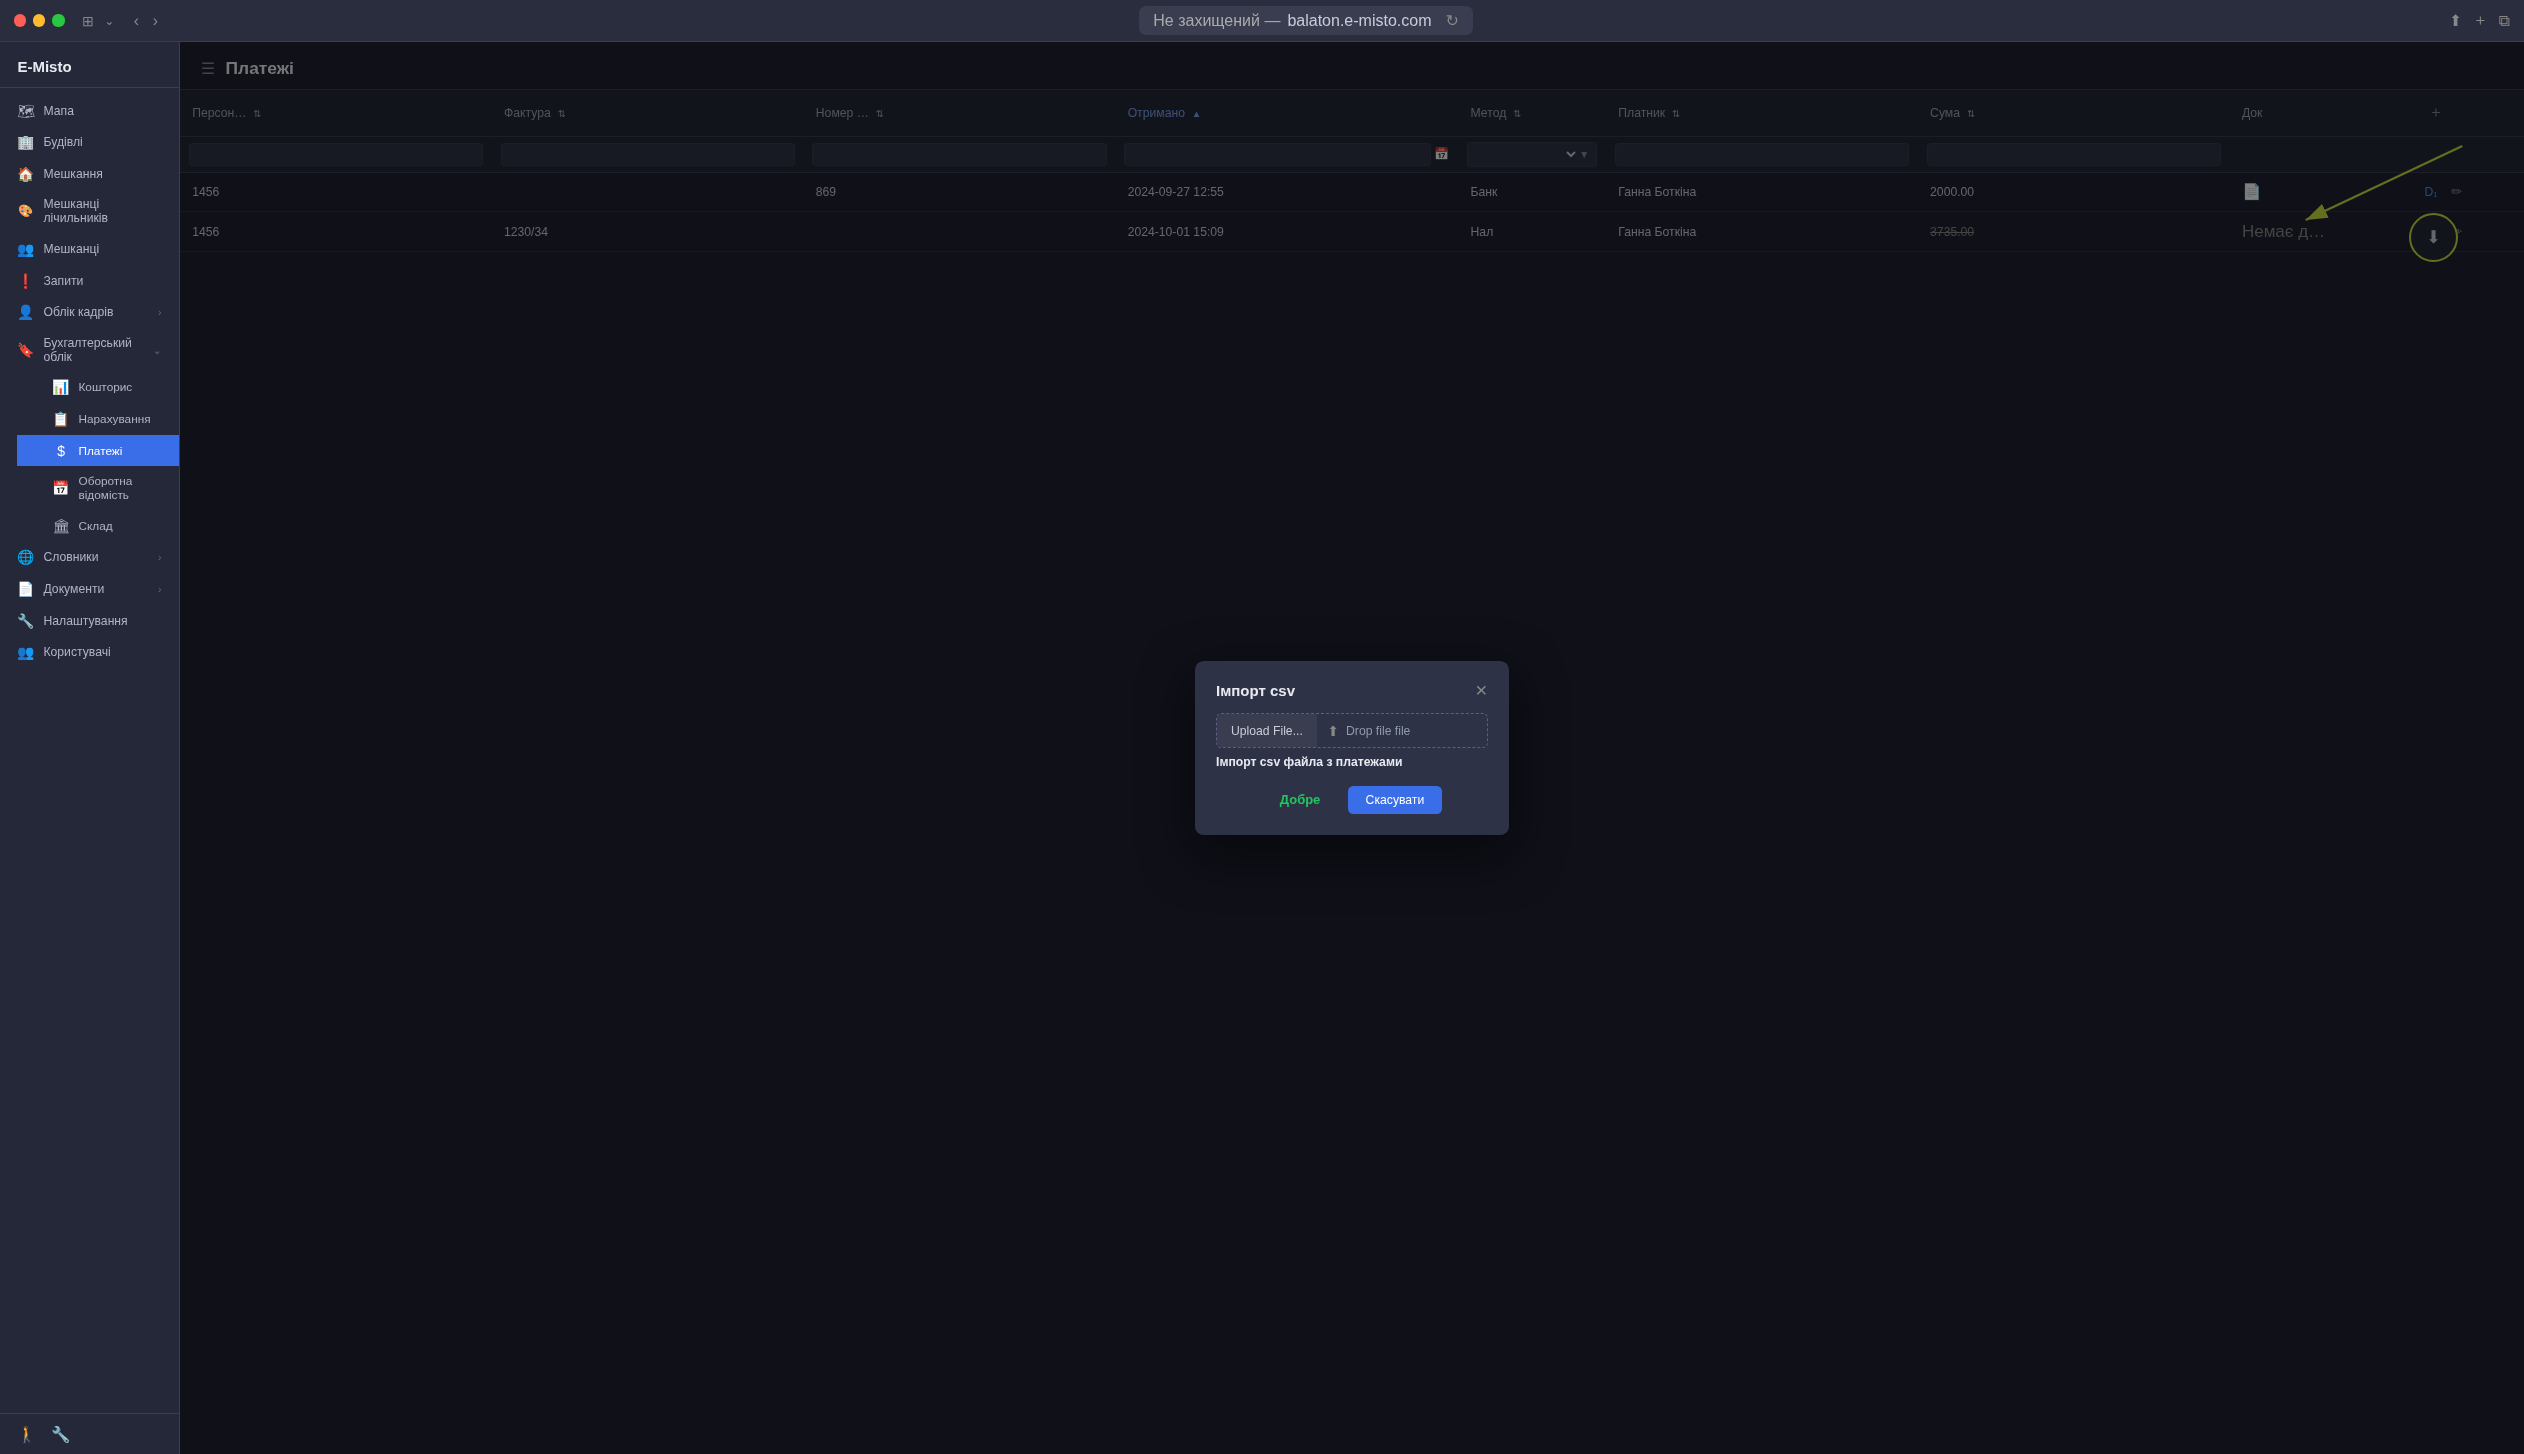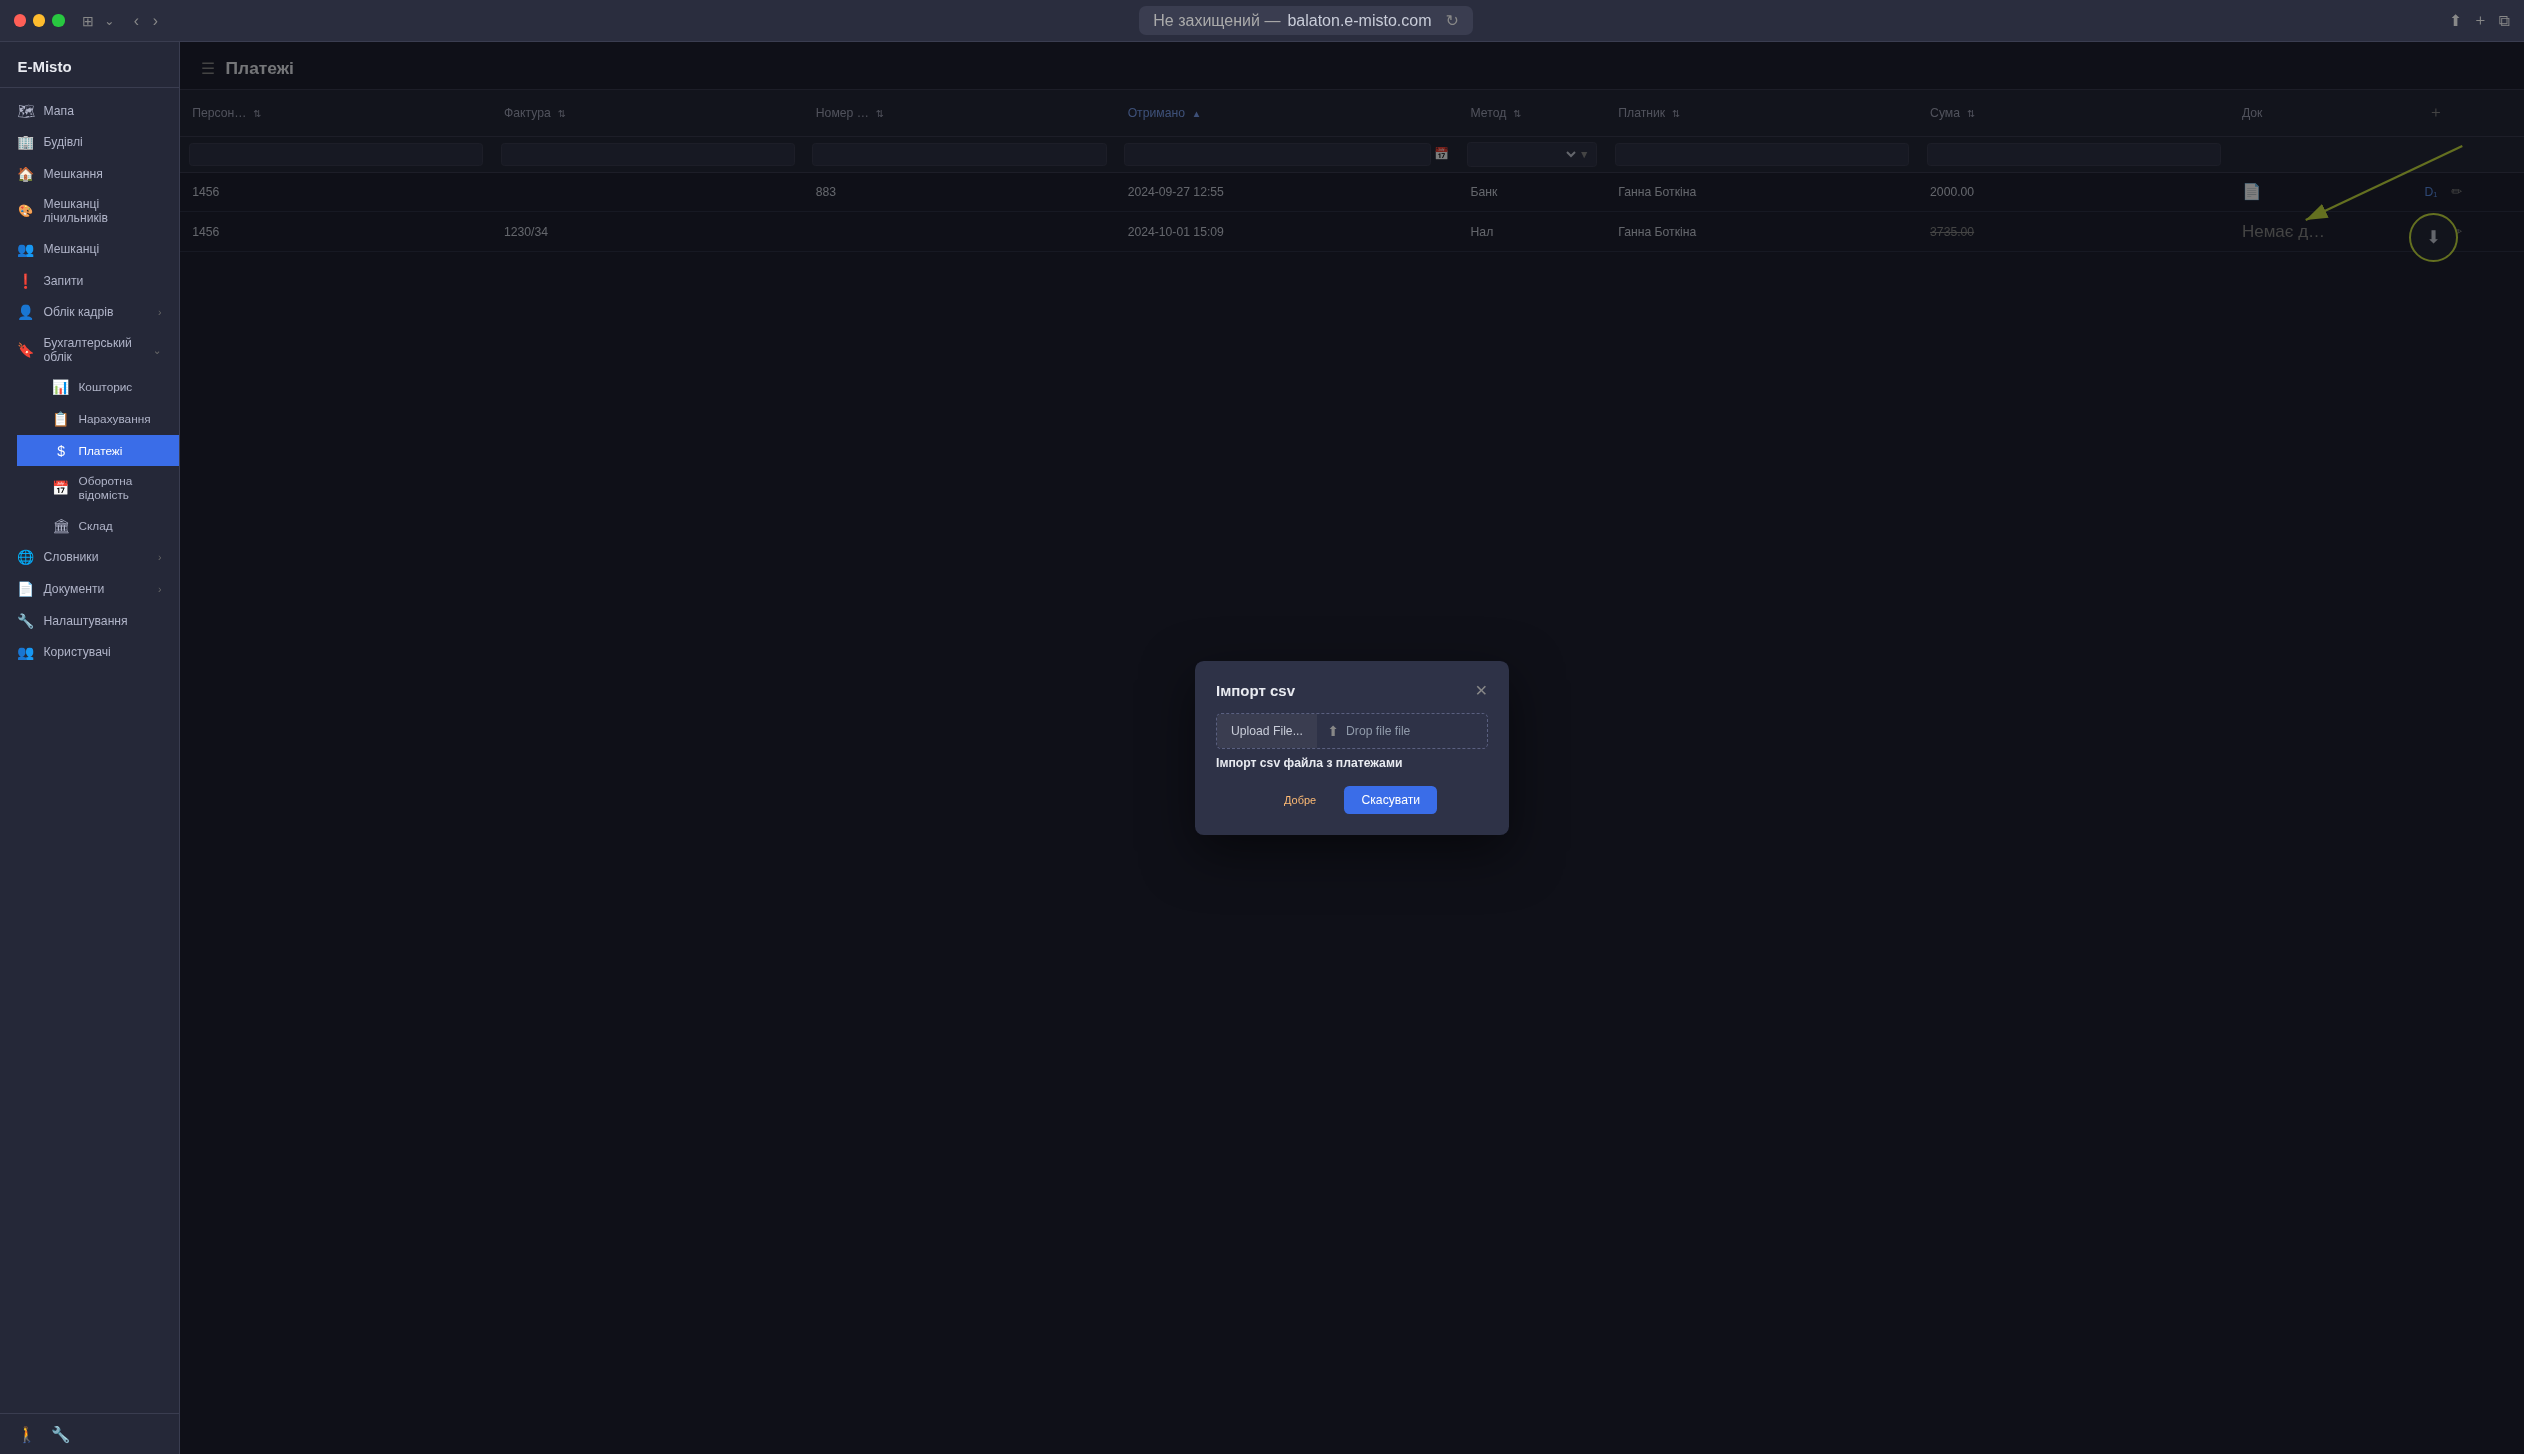--- a/index.html
+++ b/index.html
@@ -407,24 +407,25 @@
     }
     .modal-footer {
       display: flex;
       gap: 10.5px;
       justify-content: center;
       align-items: center;
     }
     .btn-ok {
       background: none;
       border: none;
-      color: #fdba74;
-      font-size: 11px;
+      color: #22c55e;
+      font-size: 13px;
       cursor: pointer;
       padding: 7px 17.4px;
+      font-weight: bold;
     }
     .btn-cancel {
       background: #3a6de8;
       border: none;
       color: #fff;
       font-size: 12.2px;
       cursor: pointer;
       padding: 7px 17.4px;
       border-radius: 5.2px;
     }
@@ -637,21 +638,21 @@
               <input class="filter-input" type="text" style="">
             </td>
             <td></td>
             <td></td>
           </tr>
         </thead>
         <tbody>
           <tr>
             <td>1456</td>
             <td></td>
-            <td>883</td>
+            <td>869</td>
             <td>2024-09-27 12:55</td>
             <td>Банк</td>
             <td>Ганна Боткіна</td>
             <td>2000.00</td>
             <td>
               <span class="doc-icon">📄</span>
             </td>
             <td>
               <div class="action-icons">
                 <button class="action-btn" style="color:#5a8ee8;font-size:12.2px;">D₁</button>

